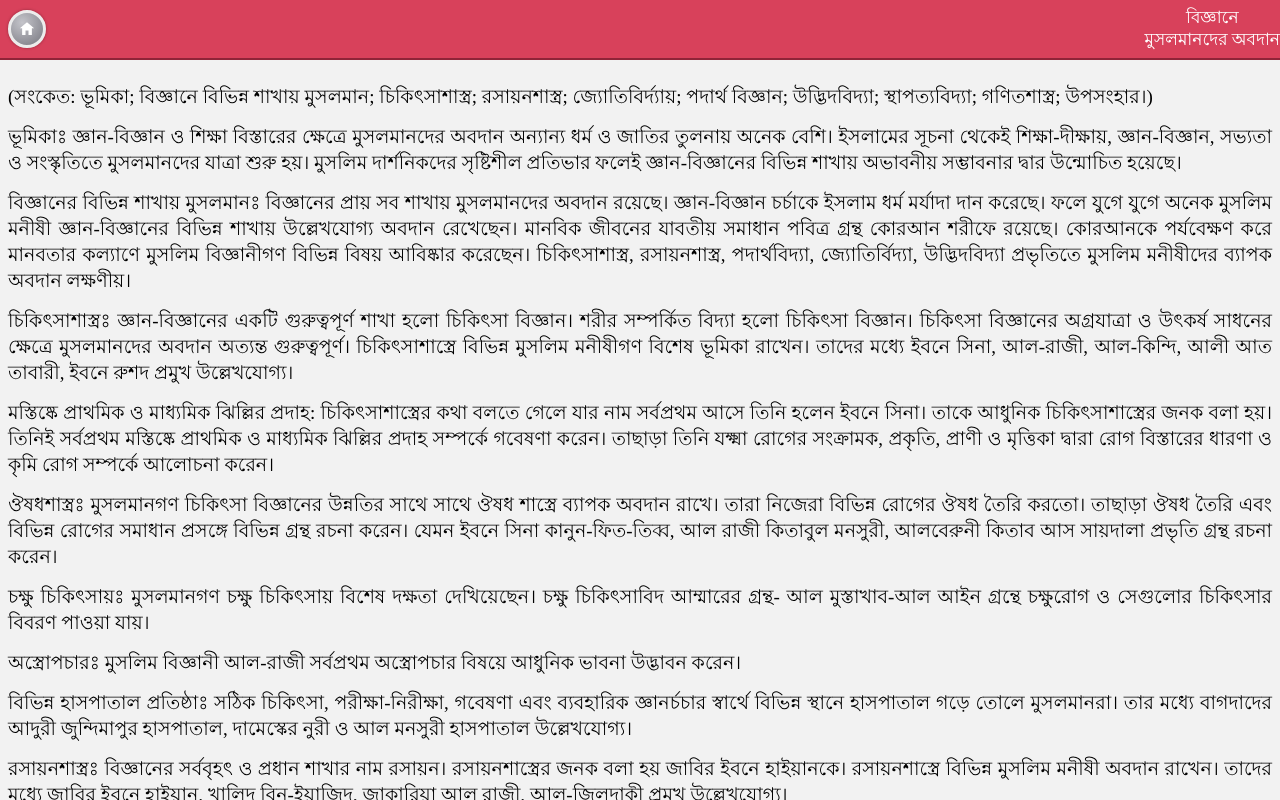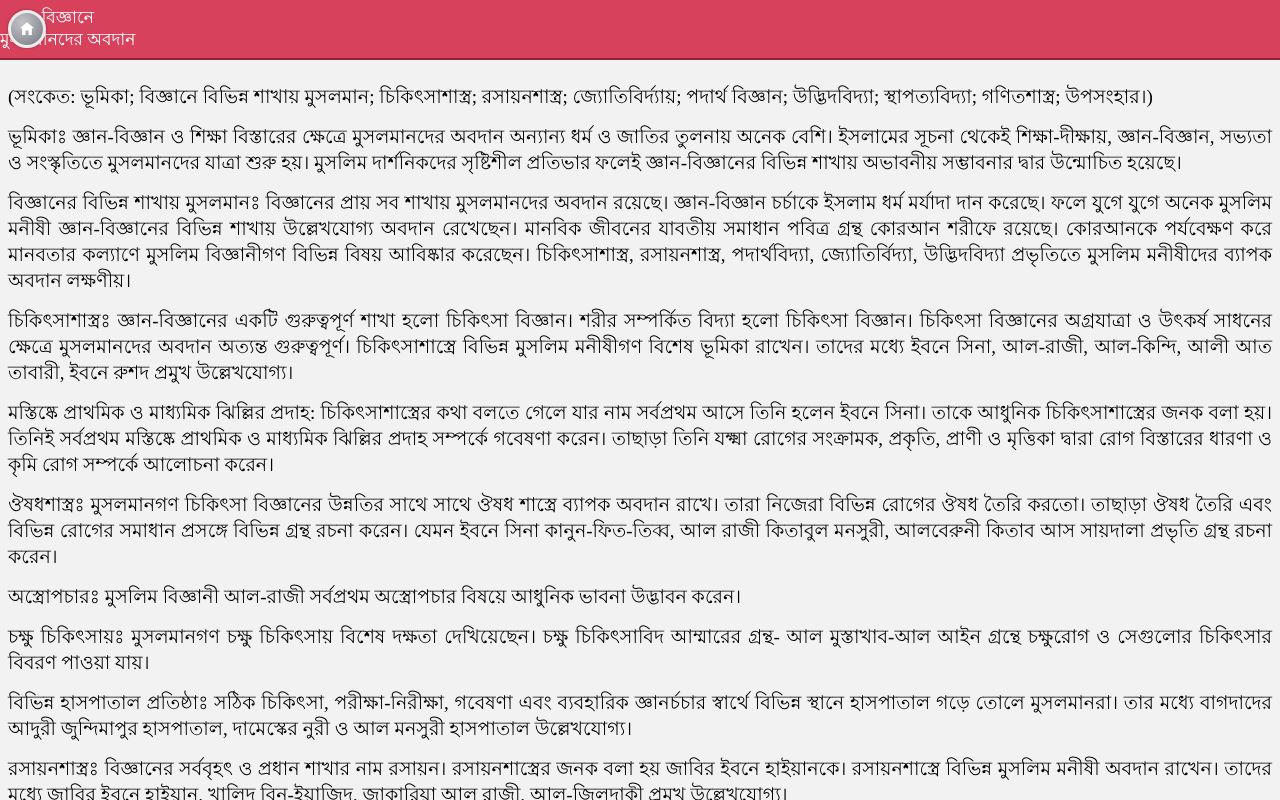--- a/index.html
+++ b/index.html
@@ -11,21 +11,21 @@
     background: #f2f2f2;
     font-family: "Liberation Serif", "DejaVu Serif", serif;
   }
   .appbar {
     position: relative;
     height: 58px;
     background: #d8415b;
     border-bottom: 2px solid #8f2438;
     display: flex;
     align-items: center;
-    justify-content: flex-start;
+    justify-content: flex-end;
   }
   .home-btn {
     position: absolute;
     left: 8px;
     top: 50%;
     transform: translateY(-50%);
     background: none;
     border: none;
     padding: 0;
     cursor: pointer;
@@ -78,18 +78,18 @@
   </div>
 </header>
 
 <main class="content">
   <p class="para">(সংকেত: ভূমিকা; বিজ্ঞানে বিভিন্ন শাখায় মুসলমান; চিকিৎসাশাস্ত্র; রসায়নশাস্ত্র; জ্যোতিবির্দ্যায়; পদার্থ বিজ্ঞান; উদ্ভিদবিদ্যা; স্থাপত্যবিদ্যা; গণিতশাস্ত্র; উপসংহার।)</p>
   <p class="para">ভূমিকাঃ জ্ঞান-বিজ্ঞান ও শিক্ষা বিস্তারের ক্ষেত্রে মুসলমানদের অবদান অন্যান্য ধর্ম ও জাতির তুলনায় অনেক বেশি। ইসলামের সূচনা থেকেই শিক্ষা-দীক্ষায়, জ্ঞান-বিজ্ঞান, সভ্যতা ও সংস্কৃতিতে মুসলমানদের যাত্রা শুরু হয়। মুসলিম দার্শনিকদের সৃষ্টিশীল প্রতিভার ফলেই জ্ঞান-বিজ্ঞানের বিভিন্ন শাখায় অভাবনীয় সম্ভাবনার দ্বার উন্মোচিত হয়েছে।</p>
   <p class="para">বিজ্ঞানের বিভিন্ন শাখায় মুসলমানঃ বিজ্ঞানের প্রায় সব শাখায় মুসলমানদের অবদান রয়েছে। জ্ঞান-বিজ্ঞান চর্চাকে ইসলাম ধর্ম মর্যাদা দান করেছে। ফলে যুগে যুগে অনেক মুসলিম মনীষী জ্ঞান-বিজ্ঞানের বিভিন্ন শাখায় উল্লেখযোগ্য অবদান রেখেছেন। মানবিক জীবনের যাবতীয় সমাধান পবিত্র গ্রন্থ কোরআন শরীফে রয়েছে। কোরআনকে পর্যবেক্ষণ করে মানবতার কল্যাণে মুসলিম বিজ্ঞানীগণ বিভিন্ন বিষয় আবিষ্কার করেছেন। চিকিৎসাশাস্ত্র, রসায়নশাস্ত্র, পদার্থবিদ্যা, জ্যোতির্বিদ্যা, উদ্ভিদবিদ্যা প্রভৃতিতে মুসলিম মনীষীদের ব্যাপক অবদান লক্ষণীয়।</p>
   <p class="para">চিকিৎসাশাস্ত্রঃ জ্ঞান-বিজ্ঞানের একটি গুরুত্বপূর্ণ শাখা হলো চিকিৎসা বিজ্ঞান। শরীর সম্পর্কিত বিদ্যা হলো চিকিৎসা বিজ্ঞান। চিকিৎসা বিজ্ঞানের অগ্রযাত্রা ও উৎকর্ষ সাধনের ক্ষেত্রে মুসলমানদের অবদান অত্যন্ত গুরুত্বপূর্ণ। চিকিৎসাশাস্ত্রে বিভিন্ন মুসলিম মনীষীগণ বিশেষ ভূমিকা রাখেন। তাদের মধ্যে ইবনে সিনা, আল-রাজী, আল-কিন্দি, আলী আত তাবারী, ইবনে রুশদ প্রমুখ উল্লেখযোগ্য।</p>
   <p class="para">মস্তিষ্কে প্রাথমিক ও মাধ্যমিক ঝিল্লির প্রদাহ: চিকিৎসাশাস্ত্রের কথা বলতে গেলে যার নাম সর্বপ্রথম আসে তিনি হলেন ইবনে সিনা। তাকে আধুনিক চিকিৎসাশাস্ত্রের জনক বলা হয়। তিনিই সর্বপ্রথম মস্তিষ্কে প্রাথমিক ও মাধ্যমিক ঝিল্লির প্রদাহ সম্পর্কে গবেষণা করেন। তাছাড়া তিনি যক্ষ্মা রোগের সংক্রামক, প্রকৃতি, প্রাণী ও মৃত্তিকা দ্বারা রোগ বিস্তারের ধারণা ও কৃমি রোগ সম্পর্কে আলোচনা করেন।</p>
   <p class="para">ঔষধশাস্ত্রঃ মুসলমানগণ চিকিৎসা বিজ্ঞানের উন্নতির সাথে সাথে ঔষধ শাস্ত্রে ব্যাপক অবদান রাখে। তারা নিজেরা বিভিন্ন রোগের ঔষধ তৈরি করতো। তাছাড়া ঔষধ তৈরি এবং বিভিন্ন রোগের সমাধান প্রসঙ্গে বিভিন্ন গ্রন্থ রচনা করেন। যেমন ইবনে সিনা কানুন-ফিত-তিব্ব, আল রাজী কিতাবুল মনসুরী, আলবেরুনী কিতাব আস সায়দালা প্রভৃতি গ্রন্থ রচনা করেন।</p>
+  <p class="para">চক্ষু চিকিৎসায়ঃ মুসলমানগণ চক্ষু চিকিৎসায় বিশেষ দক্ষতা দেখিয়েছেন। চক্ষু চিকিৎসাবিদ আম্মারের গ্রন্থ- আল মুস্তাখাব-আল আইন গ্রন্থে চক্ষুরোগ ও সেগুলোর চিকিৎসার বিবরণ পাওয়া যায়।</p>
   <p class="para">অস্ত্রোপচারঃ মুসলিম বিজ্ঞানী আল-রাজী সর্বপ্রথম অস্ত্রোপচার বিষয়ে আধুনিক ভাবনা উদ্ভাবন করেন।</p>
-  <p class="para">চক্ষু চিকিৎসায়ঃ মুসলমানগণ চক্ষু চিকিৎসায় বিশেষ দক্ষতা দেখিয়েছেন। চক্ষু চিকিৎসাবিদ আম্মারের গ্রন্থ- আল মুস্তাখাব-আল আইন গ্রন্থে চক্ষুরোগ ও সেগুলোর চিকিৎসার বিবরণ পাওয়া যায়।</p>
   <p class="para">বিভিন্ন হাসপাতাল প্রতিষ্ঠাঃ সঠিক চিকিৎসা, পরীক্ষা-নিরীক্ষা, গবেষণা এবং ব্যবহারিক জ্ঞানর্চচার স্বার্থে বিভিন্ন স্থানে হাসপাতাল গড়ে তোলে মুসলমানরা। তার মধ্যে বাগদাদের আদুরী জুন্দিমাপুর হাসপাতাল, দামেস্কের নুরী ও আল মনসুরী হাসপাতাল উল্লেখযোগ্য।</p>
   <p class="para">রসায়নশাস্ত্রঃ বিজ্ঞানের সর্ববৃহৎ ও প্রধান শাখার নাম রসায়ন। রসায়নশাস্ত্রের জনক বলা হয় জাবির ইবনে হাইয়ানকে। রসায়নশাস্ত্রে বিভিন্ন মুসলিম মনীষী অবদান রাখেন। তাদের মধ্যে জাবির ইবনে হাইয়ান, খালিদ বিন-ইয়াজিদ, জাকারিয়া আল রাজী, আল-জিলদাকী প্রমুখ উল্লেখযোগ্য।</p>
 
 </main>
 
 </body></html>

